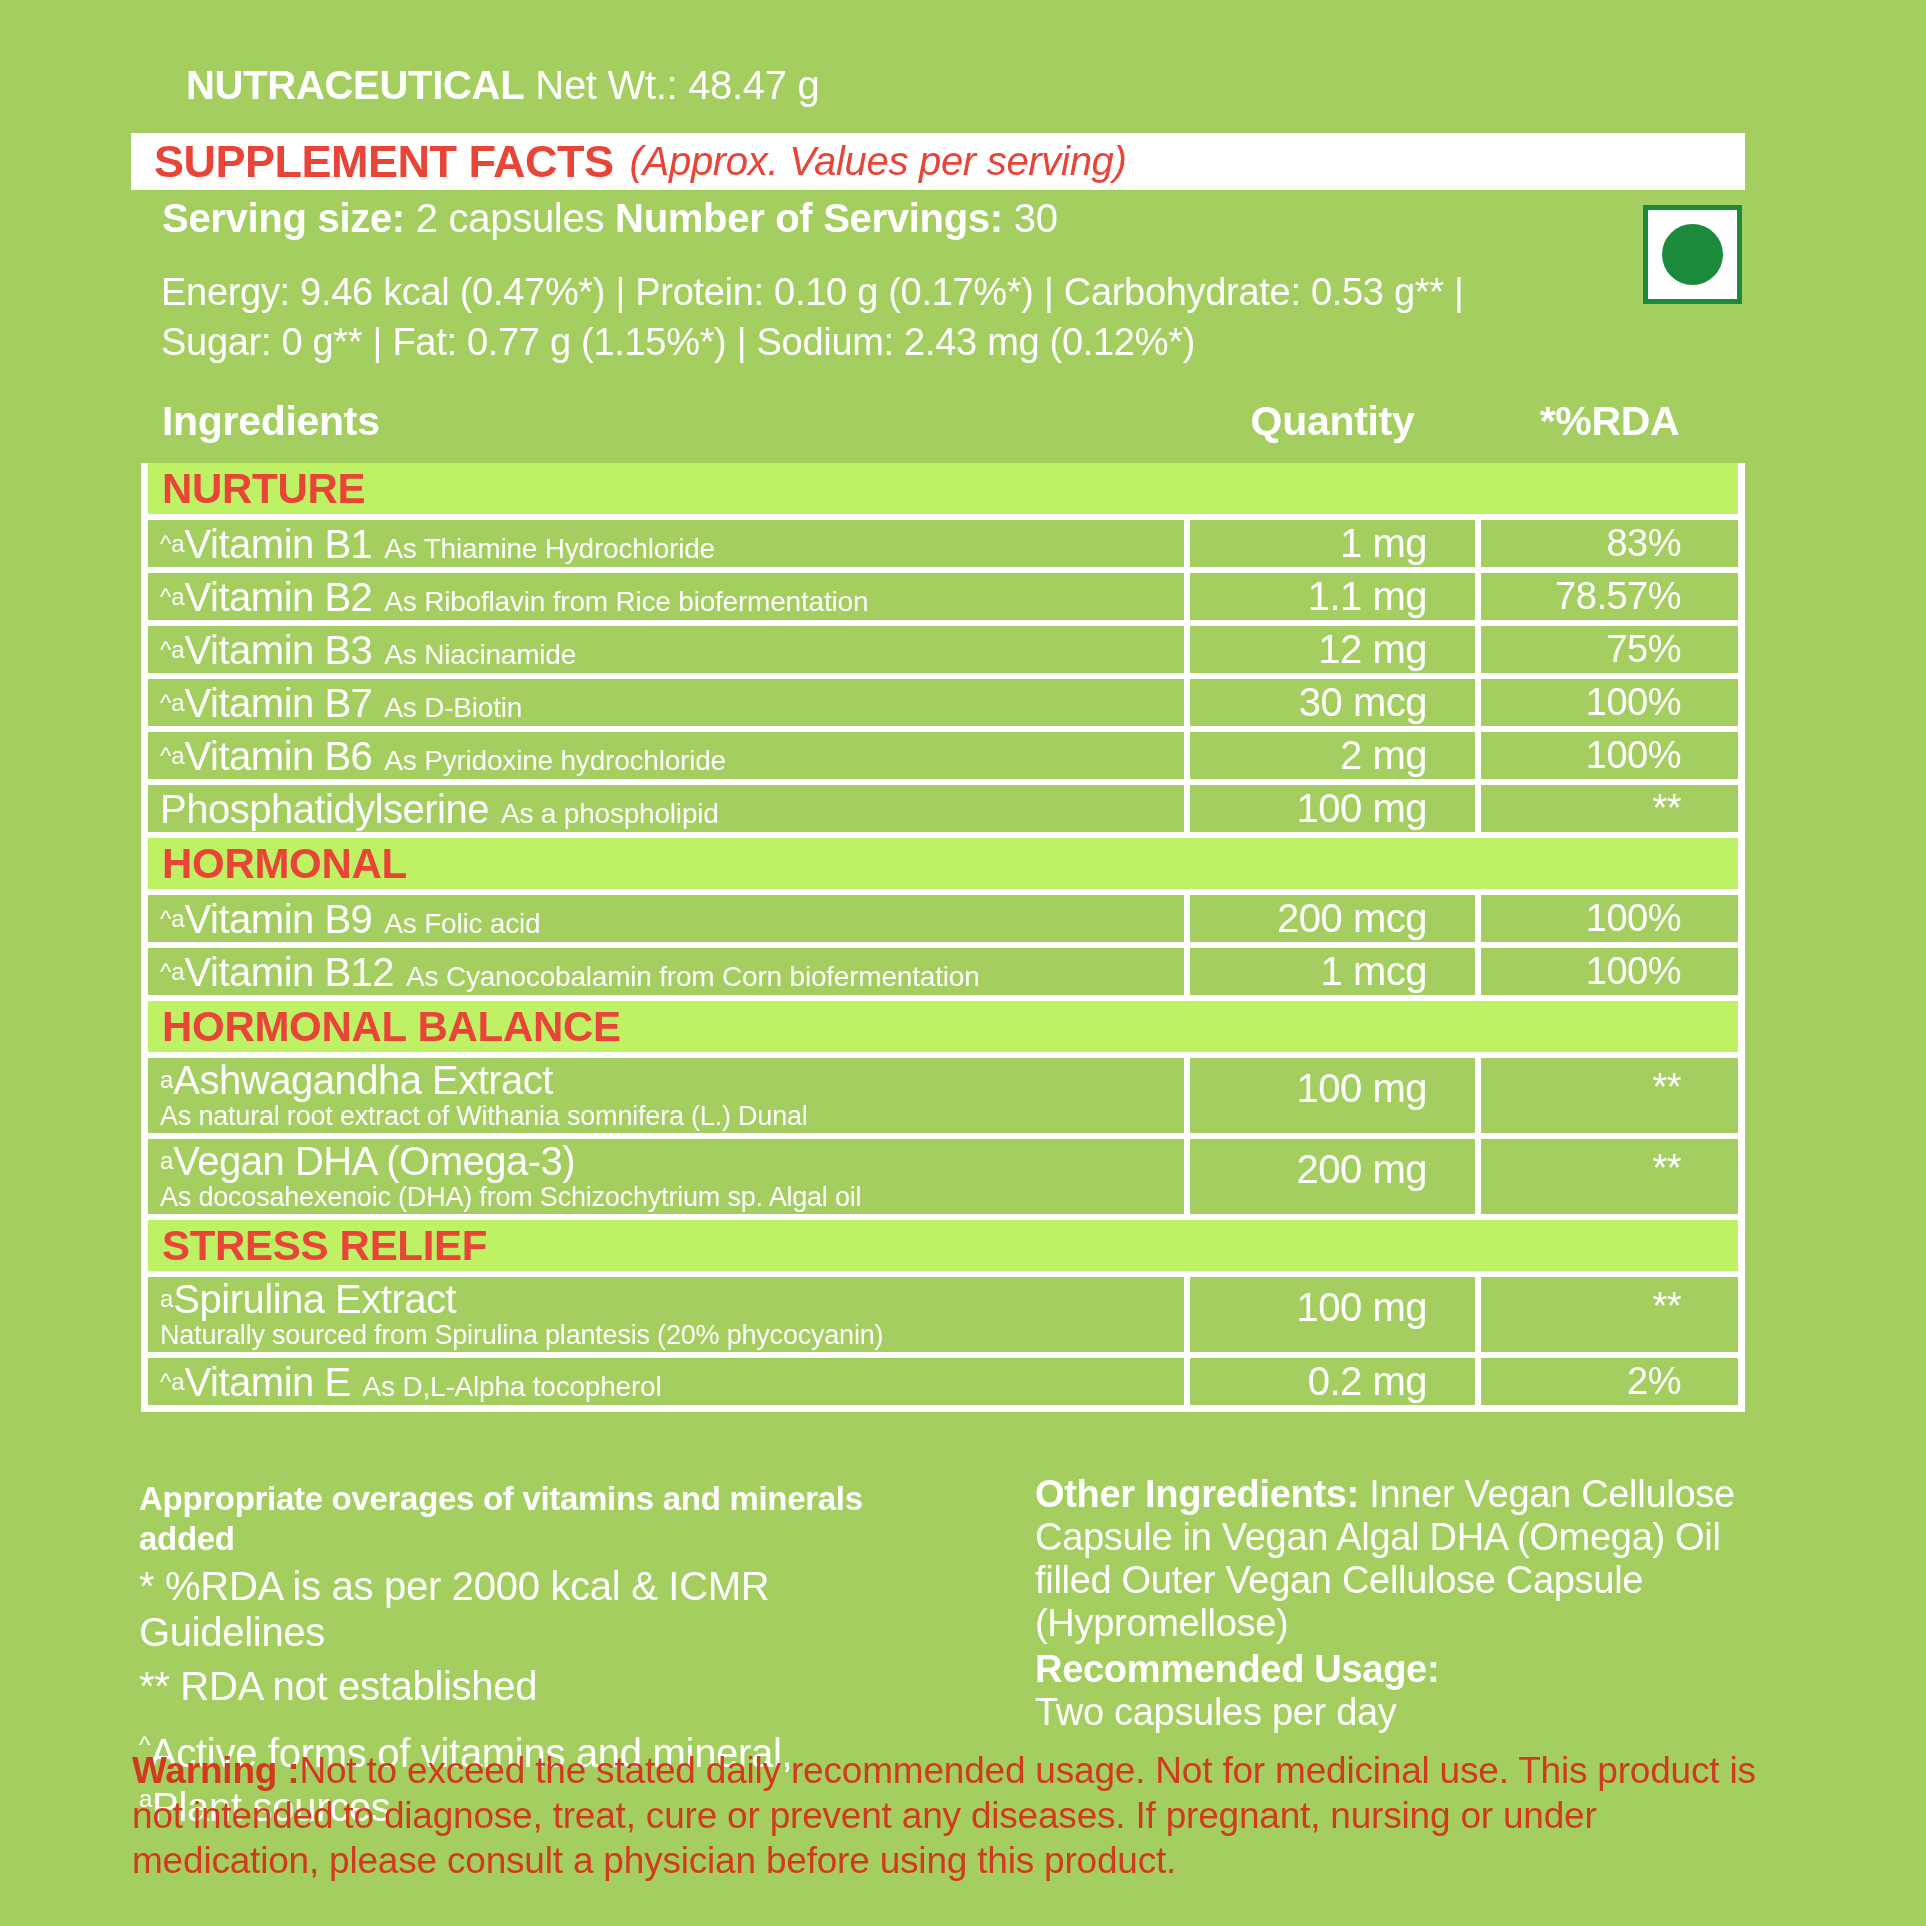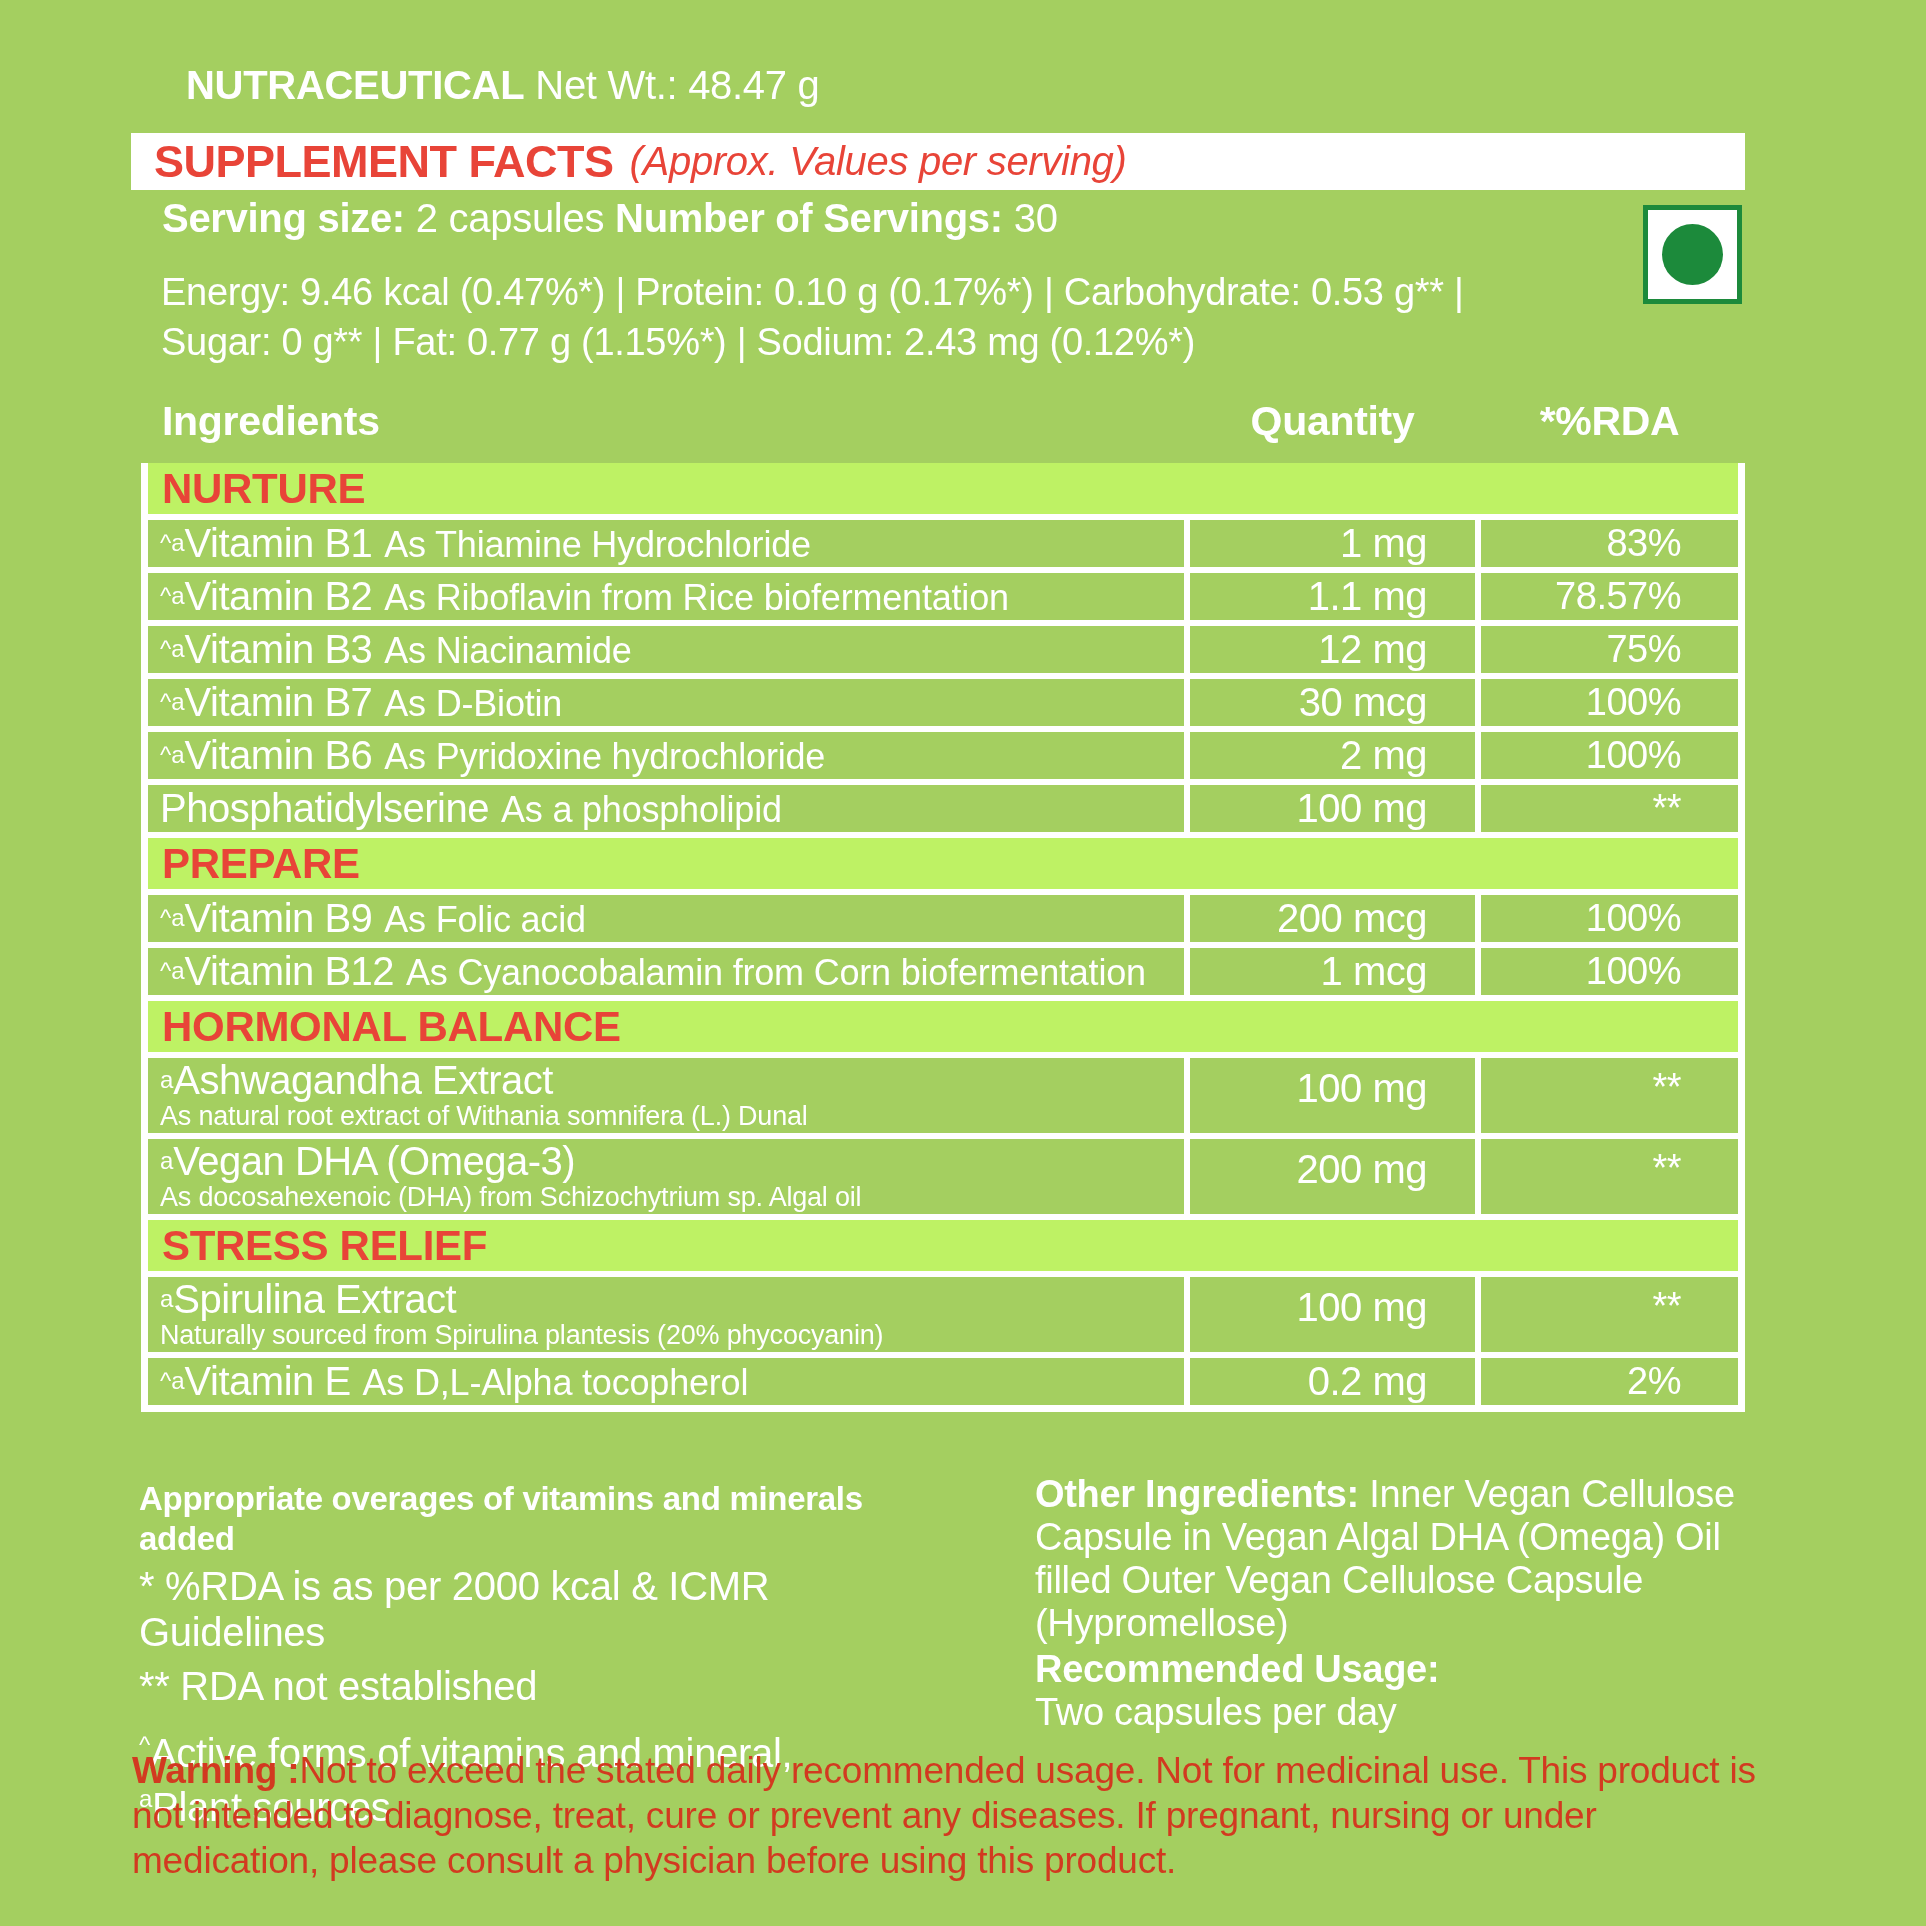--- a/index.html
+++ b/index.html
@@ -33,21 +33,21 @@
   #facts-table{position:absolute;left:141px;top:463px;width:1604px;background:#fff;
                display:flex;flex-direction:column;gap:6px;padding:0 7px 7px;}
   .section-band{min-height:51px;background:#bef264;display:flex;align-items:center;padding-left:14px;}
   .section-band span{color:var(--red);font-weight:800;font-size:42px;letter-spacing:-0.3px;}
   .irow{display:grid;grid-template-columns:1fr 285px 257px;column-gap:6px;height:47px;}
   .irow.two{height:75px;}
   .irow>div{background:var(--bg);}
   .cell-name{display:flex;flex-direction:column;justify-content:center;padding-left:12px;overflow:hidden;}
   .pfx{font-size:24px;vertical-align:super;letter-spacing:0;}
   .nm{font-size:40px;letter-spacing:-0.5px;line-height:1.05;}
-  .subtxt{font-size:36px;margin-left:12px;letter-spacing:-0.2px;}
+  .subtxt{font-size:28px;margin-left:12px;letter-spacing:-0.2px;}
   .sub2{font-size:27px;line-height:1.1;margin-top:1px;letter-spacing:-0.2px;}
   .cell-qty{display:flex;align-items:center;justify-content:flex-end;padding-right:48px;font-size:40px;letter-spacing:-0.5px;}
   .cell-rda{display:flex;align-items:center;justify-content:flex-end;padding-right:57px;font-size:38px;letter-spacing:-0.5px;}
   .irow.two .cell-qty,.irow.two .cell-rda{align-items:flex-start;padding-top:8px;}
 
   .foot-left{position:absolute;left:139px;top:1479px;width:772px;letter-spacing:-0.3px;}
   .fl{font-size:40px;line-height:46px;}
   .fl-small{font-size:33px;line-height:40px;}
   .foot-left .m1{margin-bottom:4px;font-weight:bold;} .foot-left .m2{margin-bottom:8px;} .foot-left .m3{margin-bottom:13px;}
   .foot-left sup{font-size:24px;}
@@ -129,21 +129,21 @@
         <div class="cell-rda">100%</div>
       </div>
       <div class="irow">
         <div class="cell-name">
           <div class="line1"><span class="nm">Phosphatidylserine</span><span class="subtxt">As a phospholipid</span></div>
         </div>
         <div class="cell-qty">100 mg</div>
         <div class="cell-rda">**</div>
       </div>
       <div class="section-band">
-        <span>PREPARE</span>
+        <span>HORMONAL</span>
       </div>
       <div class="irow">
         <div class="cell-name">
           <div class="line1"><sup class="pfx">^a</sup><span class="nm">Vitamin B9</span><span class="subtxt">As Folic acid</span></div>
         </div>
         <div class="cell-qty">200 mcg</div>
         <div class="cell-rda">100%</div>
       </div>
       <div class="irow">
         <div class="cell-name">

